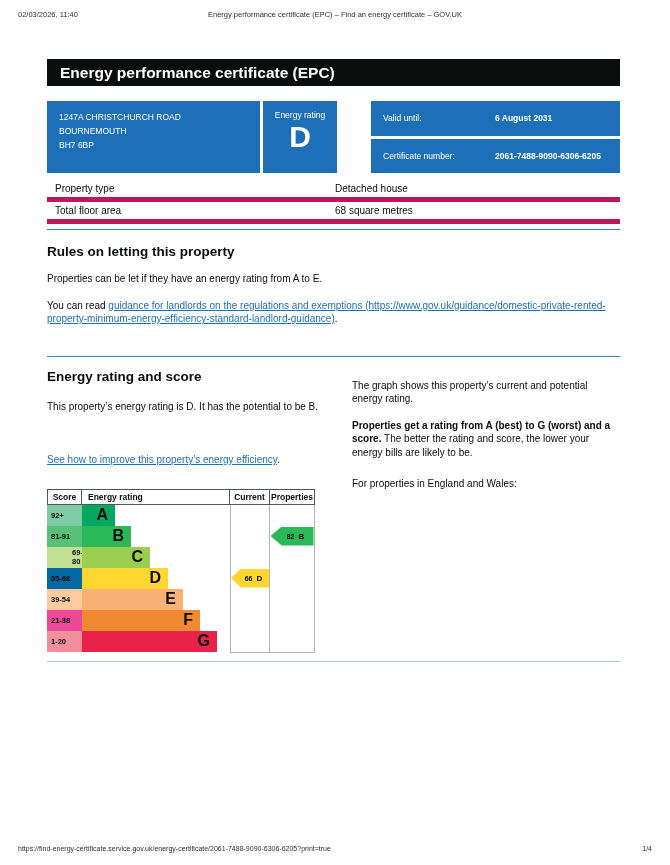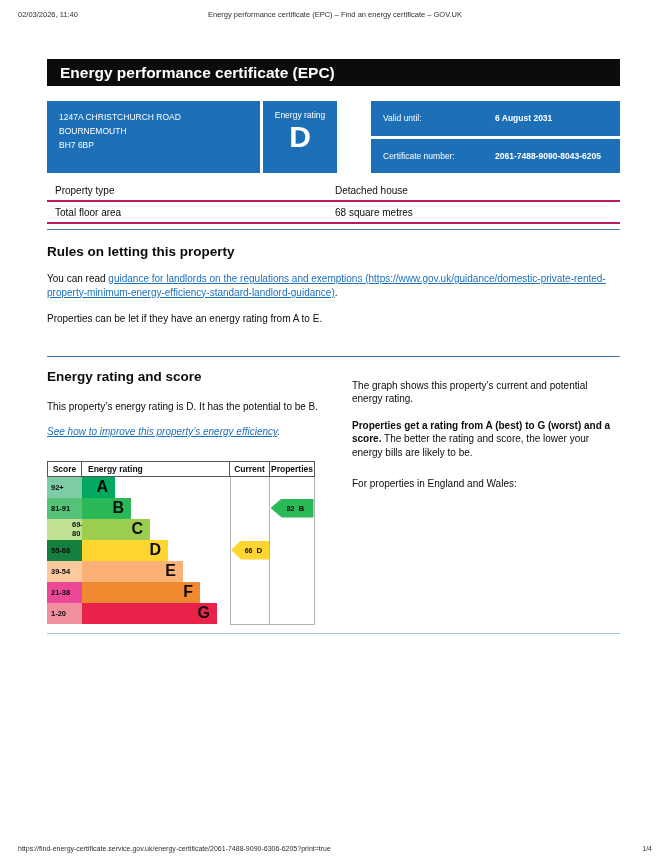--- a/index.html
+++ b/index.html
@@ -32,39 +32,39 @@
   .rating-cell { width: 74px; text-align: center; padding-top: 9px; }
   .rating-label { font-size: 8.5px; }
   .rating-letter { font-size: 30px; font-weight: bold; line-height: 1.05; margin-top: 1px; }
   .cell-stack { flex: 1; display: flex; flex-direction: column; gap: 3px; padding-left: 31px; }
   .kv-row { flex: 1; display: flex; align-items: center; padding: 0 12px; font-size: 8.5px; }
   .kv-row .lbl { width: 112px; flex-shrink: 0; }
   .kv-row .val { font-weight: bold; }
 
   
   .facts { margin-top: 7px; }
-  .fact-row { display: flex; align-items: center; height: 22px; border-bottom: 2px solid #be185d; font-size: 10px; padding-left: 8px; }
+  .fact-row { display: flex; align-items: center; height: 22px; border-bottom: 5px solid #be185d; font-size: 10px; padding-left: 8px; }
   .fact-label { width: 280px; flex-shrink: 0; }
 
   
   .rule { border: none; border-top: 1px solid #407ab2; }
   .rule.after-facts { margin-top: 5px; }
   .rule.gap-top { margin-top: 30px; }
   .rule.faint { border-top-color: #a9c6e0; margin-top: 9px; }
 
   h2 { font-size: 13.5px; font-weight: bold; margin-top: 14px; }
   p { font-size: 10px; line-height: 1.35; margin-top: 13px; }
   .link { color: #1d70b8; text-decoration: underline; cursor: pointer; }
 
   
   .two-col { display: flex; margin-top: 10px; }
   .col-left { width: 278px; flex-shrink: 0; }
   .col-left h2 { margin-top: 2px; }
   .col-left p { margin-top: 16px; }
-  .col-left .improve { margin-top: 12px; font-style: italic; }
+  .col-left .improve { margin-top: 40px; }
   .col-right { width: 268px; margin-left: 27px; }
   .col-right p.first { margin-top: 12px; }
   .col-right p.explain { }
   .col-right p.ew { margin-top: 18px; }
   .col-right .avg { margin-top: 13px; font-size: 10px; line-height: 1.32; }
 
   
   .epc-chart { margin-top: 22px; width: 268px; }
   .chart-header { display: flex; height: 16px; font-size: 8.5px; font-weight: bold; }
   .hcell { border: 1px solid #50565b; border-left: none; display: flex; align-items: center; }
@@ -118,42 +118,42 @@
       <div class="rating-label">Energy rating</div>
       <div class="rating-letter">D</div>
     </div>
     <div class="cell-stack">
       <div class="blue-cell kv-row">
         <span class="lbl">Valid until:</span>
         <span class="val">6 August 2031</span>
       </div>
       <div class="blue-cell kv-row">
         <span class="lbl">Certificate number:</span>
-        <span class="val">2061-7488-9090-8043-6205</span>
+        <span class="val">2061-7488-9090-6306-6205</span>
       </div>
     </div>
   </section>
 
   <section class="facts">
     <div class="fact-row">
       <span class="fact-label">Property type</span>
       <span class="fact-value">Detached house</span>
     </div>
     <div class="fact-row">
       <span class="fact-label">Total floor area</span>
       <span class="fact-value">68 square metres</span>
     </div>
   </section>
 
   <hr class="rule after-facts">
 
   <section>
     <h2>Rules on letting this property</h2>
+    <p>Properties can be let if they have an energy rating from A to E.</p>
     <p><span>You can read </span><a class="link">guidance for landlords on the regulations and exemptions (https://www.gov.uk/guidance/domestic-private-rented-property-minimum-energy-efficiency-standard-landlord-guidance)</a><span>.</span></p>
-    <p>Properties can be let if they have an energy rating from A to E.</p>
   </section>
 
   <hr class="rule gap-top">
 
   <section class="two-col">
     <div class="col-left">
       <h2>Energy rating and score</h2>
       <p>This property’s energy rating is D. It has the potential to be B.</p>
       <p class="improve"><a class="link">See how to improve this property’s energy efficiency</a><span>.</span></p>
 
@@ -194,21 +194,21 @@
               <div class="band-score" style="background: rgb(194, 224, 148); padding-left: 25px;">69-80</div>
               <div class="band-bar-wrap">
                 <div class="band-bar" style="background: rgb(155, 206, 78); width: 68px;">
                   <span class="band-letter">C</span>
                 </div>
               </div>
               <div class="ptr-col current"></div>
               <div class="ptr-col potential"></div>
             </div>
             <div class="band-row">
-              <div class="band-score" style="background: #15803d;">55-68</div>
+              <div class="band-score" style="background: #0369a1;">55-68</div>
               <div class="band-bar-wrap">
                 <div class="band-bar" style="background: rgb(255, 214, 48); width: 86px;">
                   <span class="band-letter">D</span>
                 </div>
               </div>
               <div class="ptr-col current">
                 <div class="rating-arrow" style="background: rgb(255, 214, 48);">
                   <span class="arrow-score">66</span>
                   <span class="arrow-letter">D</span>
                 </div>

